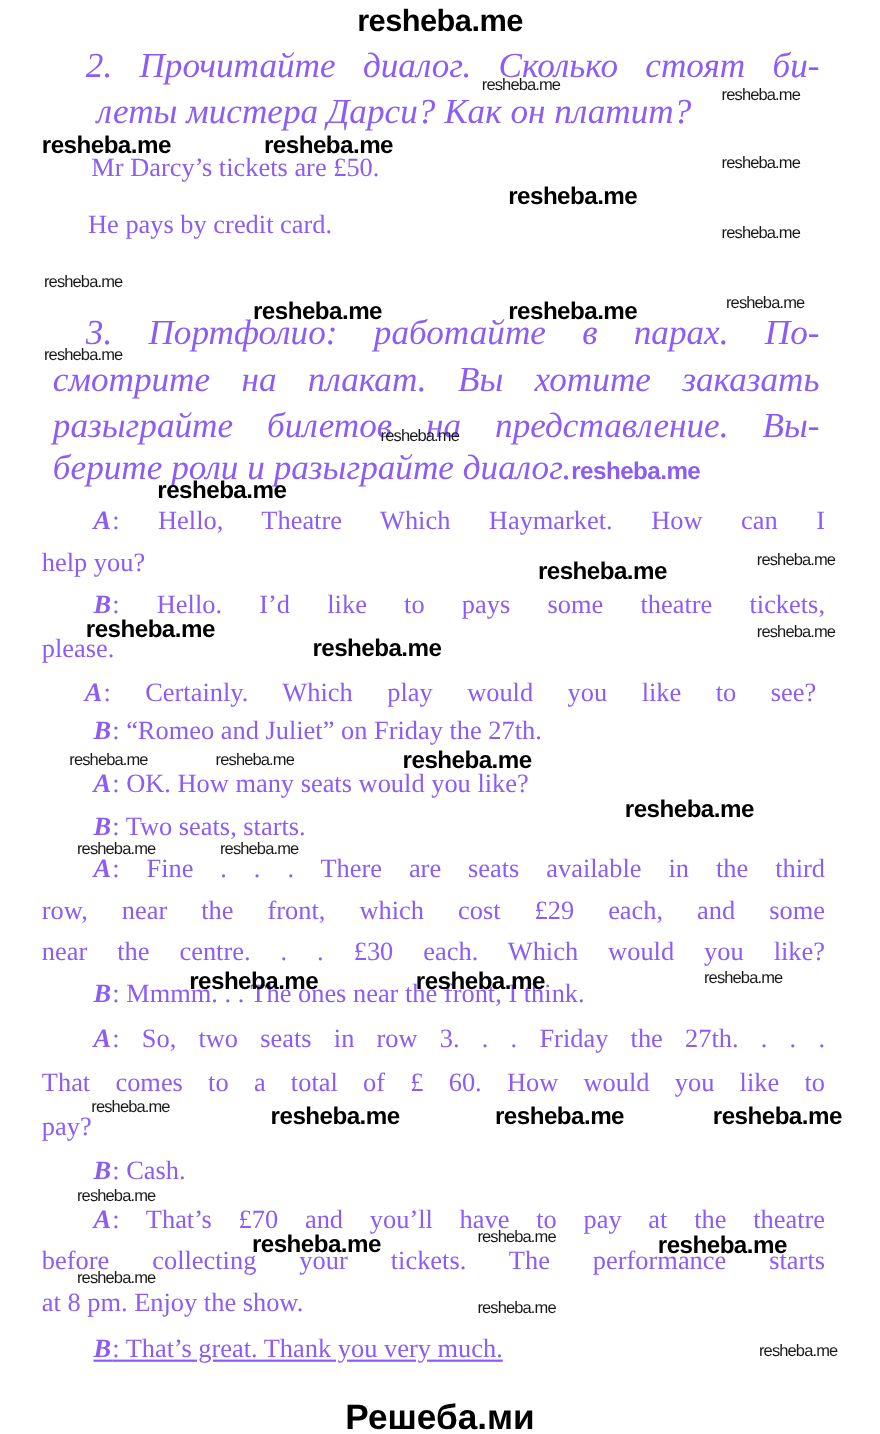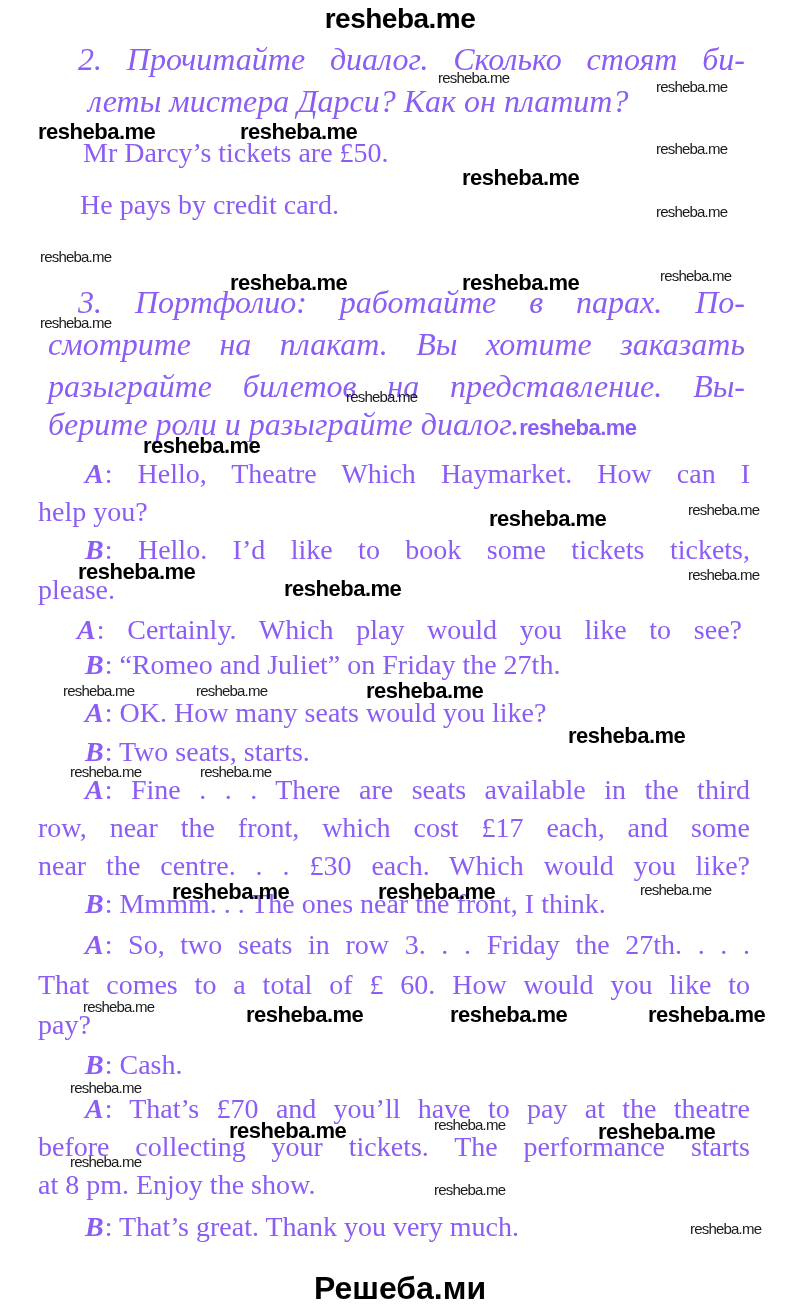--- a/index.html
+++ b/index.html
@@ -11,21 +11,21 @@
     color: #000;
     overflow: hidden;
     font-family: "Liberation Serif", "DejaVu Serif", serif;
   }
   .line {
     position: absolute;
     line-height: 40px;
     white-space: nowrap;
     color: #8b5cf6;
   }
-  .line.en { font-size: 28px; }
+  .line.en { font-size: 24px; }
   .line.ru { font-size: 32px; font-style: italic; }
   .line.justify {
     white-space: normal;
     text-align: justify;
     text-align-last: justify;
     text-justify: inter-word;
   }
   .speaker {
     font-weight: bold;
     font-style: italic;
@@ -89,38 +89,38 @@
       <div class="line ru justify" style="left: 78px; top: 39px; width: 667px;"><span>2. Прочитайте диалог. Сколько стоят би-</span></div>
       <div class="line ru" style="left: 60px; top: 81px; margin-left: 28px;"><span>леты мистера Дарси? Как он платит?</span></div>
       <div class="line en" style="left: 83px; top: 133px;"><span>Mr Darcy’s tickets are £50.</span></div>
       <div class="line en" style="left: 80px; top: 185px;"><span>He pays by credit card.</span></div>
       <div class="line ru justify" style="left: 78px; top: 282px; width: 667px;"><span>3. Портфолио: работайте в парах. По-</span></div>
       <div class="line ru justify" style="left: 48px; top: 324px; width: 697px;"><span>смотрите на плакат. Вы хотите заказать</span></div>
       <div class="line ru justify" style="left: 48px; top: 366px; width: 697px;"><span>разыграйте билетов на представление. Вы-</span></div>
       <div class="line ru" style="left: 48px; top: 404px;"><span>берите роли и разыграйте диалог.</span><span class="wm-inline">resheba.me</span></div>
       <div class="line en justify" style="left: 85px; top: 454px; width: 665px;"><span class="speaker">A</span><span>: Hello, Theatre Which Haymarket. How can I</span></div>
       <div class="line en" style="left: 38px; top: 492px;"><span>help you?</span></div>
-      <div class="line en justify" style="left: 85px; top: 530px; width: 665px;"><span class="speaker">B</span><span>: Hello. I’d like to book some tickets tickets,</span></div>
+      <div class="line en justify" style="left: 85px; top: 530px; width: 665px;"><span class="speaker">B</span><span>: Hello. I’d like to pays some theatre tickets,</span></div>
       <div class="line en" style="left: 38px; top: 570px;"><span>please.</span></div>
       <div class="line en justify" style="left: 77px; top: 610px; width: 665px;"><span class="speaker">A</span><span>: Certainly. Which play would you like to see?</span></div>
       <div class="line en" style="left: 85px; top: 645px;"><span class="speaker">B</span><span>: “Romeo and Juliet” on Friday the 27th.</span></div>
       <div class="line en" style="left: 85px; top: 693px;"><span class="speaker">A</span><span>: OK. How many seats would you like?</span></div>
       <div class="line en" style="left: 85px; top: 732px;"><span class="speaker">B</span><span>: Two seats, starts.</span></div>
       <div class="line en justify" style="left: 85px; top: 770px; width: 665px;"><span class="speaker">A</span><span>: Fine . . .  There are seats available in the third</span></div>
-      <div class="line en justify" style="left: 38px; top: 808px; width: 712px;"><span>row, near the front, which cost £17 each, and some</span></div>
+      <div class="line en justify" style="left: 38px; top: 808px; width: 712px;"><span>row, near the front, which cost £29 each, and some</span></div>
       <div class="line en justify" style="left: 38px; top: 846px; width: 712px;"><span>near the centre. . .  £30 each. Which would you like?</span></div>
       <div class="line en" style="left: 85px; top: 884px;"><span class="speaker">B</span><span>: Mmmm. . .  The ones near the front, I think.</span></div>
       <div class="line en justify" style="left: 85px; top: 925px; width: 665px;"><span class="speaker">A</span><span>: So, two seats in row 3. . .  Friday the 27th. . . .</span></div>
       <div class="line en justify" style="left: 38px; top: 965px; width: 712px;"><span>That comes to a total of £ 60. How would you like to</span></div>
       <div class="line en" style="left: 38px; top: 1005px;"><span>pay?</span></div>
       <div class="line en" style="left: 85px; top: 1045px;"><span class="speaker">B</span><span>: Cash.</span></div>
       <div class="line en justify" style="left: 85px; top: 1089px; width: 665px;"><span class="speaker">A</span><span>: That’s £70 and you’ll have to pay at the theatre</span></div>
       <div class="line en justify" style="left: 38px; top: 1127px; width: 712px;"><span>before collecting your tickets. The performance starts</span></div>
       <div class="line en" style="left: 38px; top: 1165px;"><span>at 8 pm. Enjoy the show.</span></div>
-      <div class="line en" style="left: 85px; top: 1207px;"><span class="speaker">B</span><span>: That’s great. Thank you very much.</span></div>
+      <div class="line en" style="left: 85px; top: 1207px; text-decoration: underline;"><span class="speaker">B</span><span>: That’s great. Thank you very much.</span></div>
     </div>
   <div id="watermarks-layer">
       <span class="wm small" style="left: 438px; top: 70px;">resheba.me</span>
       <span class="wm small" style="left: 656px; top: 79px;">resheba.me</span>
       <span class="wm bold" style="left: 38px; top: 121px;">resheba.me</span>
       <span class="wm bold" style="left: 240px; top: 121px;">resheba.me</span>
       <span class="wm small" style="left: 656px; top: 141px;">resheba.me</span>
       <span class="wm bold" style="left: 462px; top: 167px;">resheba.me</span>
       <span class="wm small" style="left: 656px; top: 204px;">resheba.me</span>
       <span class="wm small" style="left: 40px; top: 249px;">resheba.me</span>

